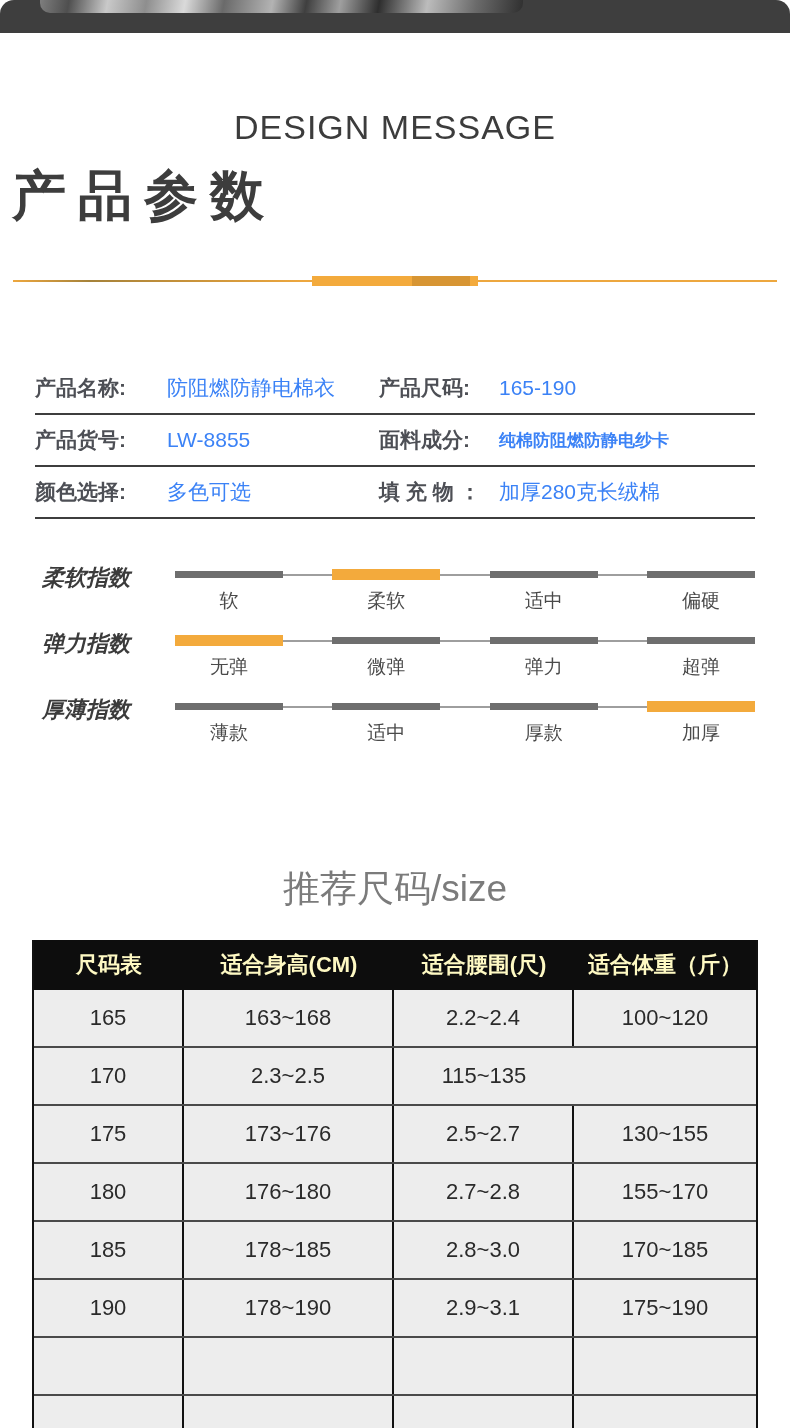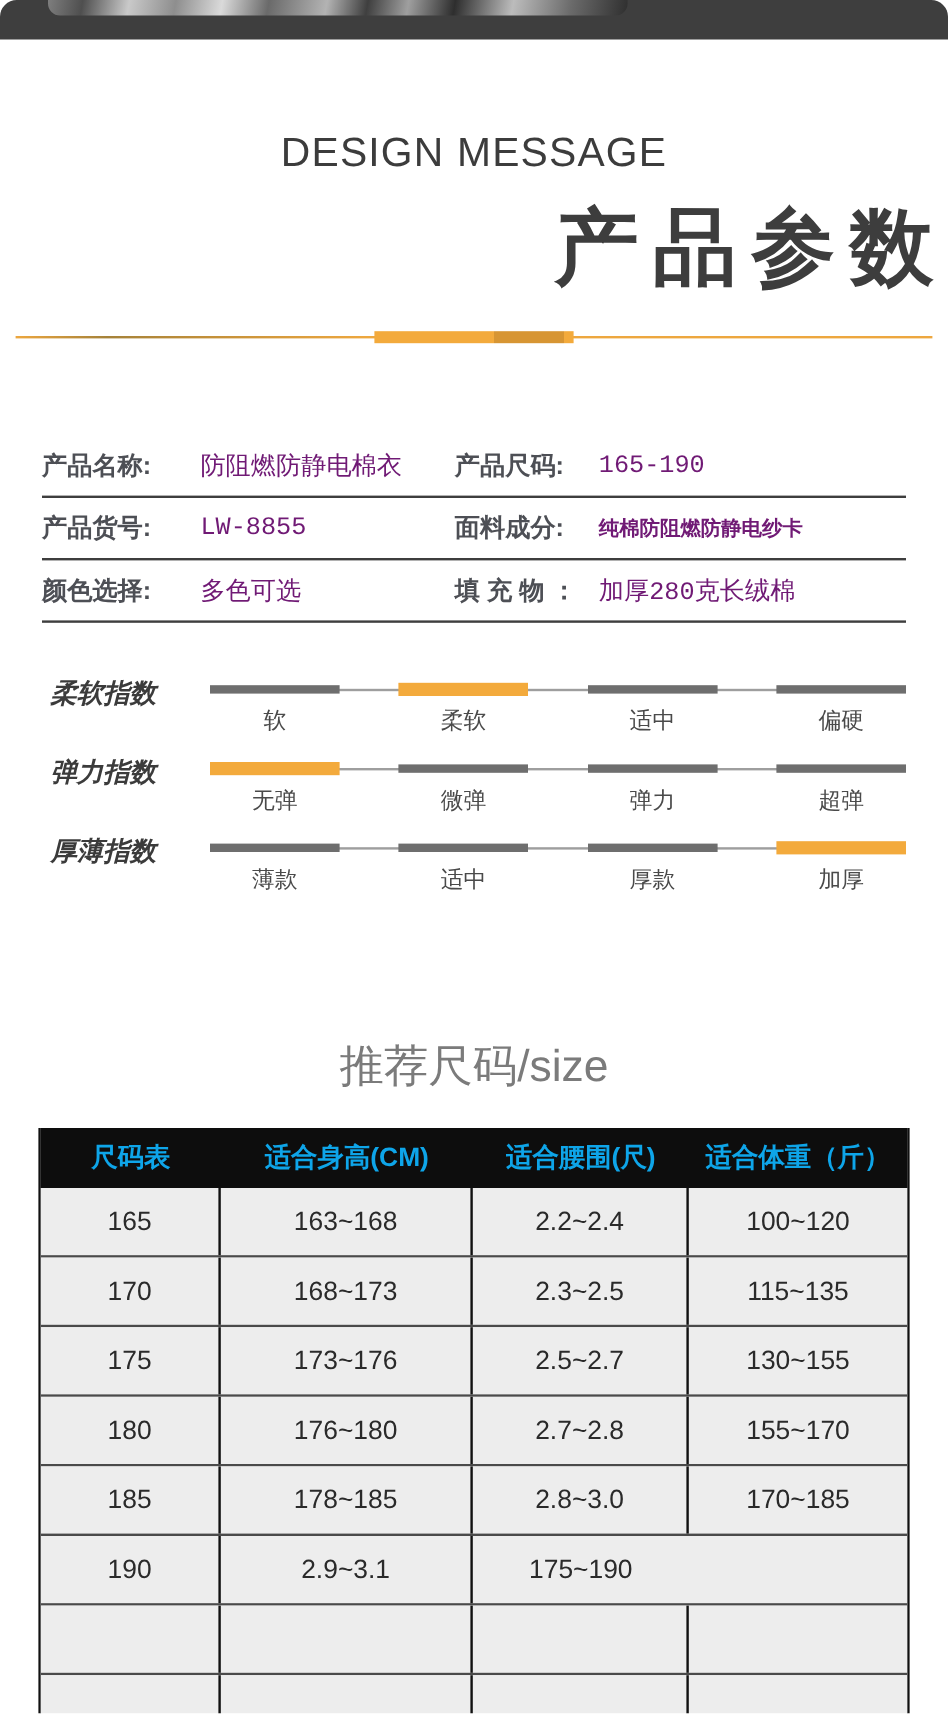--- a/index.html
+++ b/index.html
@@ -19,57 +19,57 @@
   
   .top-banner{position:absolute;top:0;left:0;width:790px;height:33px;background:var(--banner);
     border-radius:14px 14px 0 0;}
   .photo-strip{position:absolute;top:0;left:40px;width:483px;height:13px;border-radius:0 0 10px 10px;
     background:linear-gradient(100deg,#7e7e7e 0%,#4f4f4f 6%,#c9c9c9 14%,#8e8e8e 22%,#dadada 30%,
       #6a6a6a 38%,#b3b3b3 48%,#3f3f3f 55%,#9f9f9f 62%,#2e2e2e 70%,#bcbcbc 80%,#6b6b6b 90%,#2f2f2f 100%);}
 
   
   .eyebrow{position:absolute;top:108px;left:0;width:100%;text-align:center;
     font-size:34px;font-weight:500;color:#3c3c3c;letter-spacing:1px;}
-  .main-title{position:absolute;top:160px;left:0;width:100%;margin:0;text-align:right;
-    font-size:70px;font-weight:800;color:#3d3d3d;letter-spacing:12px;text-indent:12px;}
+  .main-title{position:absolute;top:160px;left:0;width:100%;margin:0;text-align:left;
+    font-size:54px;font-weight:800;color:#3d3d3d;letter-spacing:12px;text-indent:12px;}
 
   
   .divider{position:absolute;top:272px;left:0;width:100%;height:18px;}
   .divider-line{position:absolute;top:8px;left:13px;right:13px;height:2px;
     background:linear-gradient(90deg,#eda73f 0%,#a5823a 10%,#c5913a 22%,#eda73f 38%,#eda73f 100%);}
   .divider-bar{position:absolute;top:4px;left:50%;width:166px;height:10px;margin-left:-83px;
     background:linear-gradient(90deg,var(--accent) 0 60%,#d79533 60% 95%,var(--accent) 95%);}
 
   
   .info-table{position:absolute;top:363px;left:35px;width:720px;}
   .info-row{display:grid;grid-template-columns:132px 212px 120px 1fr;align-items:center;
     height:52px;border-bottom:2px solid #3e3e3e;}
   .info-label{font-weight:bold;font-size:21px;color:#4d4f55;white-space:nowrap;}
-  .info-value{font-size:21px;color:#701a75;white-space:nowrap;font-family:Liberation Mono, monospace;}
+  .info-value{font-size:21px;color:#3b82f6;white-space:nowrap;}
   .info-value.small{font-size:17px;font-weight:bold;}
 
   
   .indices{position:absolute;top:552px;left:0;width:100%;}
   .idx-row{position:relative;height:66px;}
   .idx-label{position:absolute;left:42px;top:11px;font-size:22px;font-weight:bold;color:#3b3b3b;font-style:italic;}
   .idx-track{position:absolute;left:175px;width:580px;top:14px;height:44px;}
   .idx-line{position:absolute;left:0;right:0;top:8px;height:2px;background:#9e9e9e;}
   .idx-cells{position:absolute;left:0;right:0;top:0;bottom:0;display:flex;justify-content:space-between;}
   .idx-cell{position:relative;width:108px;}
   .idx-bar{position:absolute;top:5px;left:0;width:100%;height:7px;background:#6e6e6e;}
   .idx-bar.active{top:3px;height:11px;background:var(--accent);}
   .idx-opt{position:absolute;top:22px;left:-22px;right:-22px;text-align:center;font-size:19px;color:#4a4a4a;}
 
   
   .size-heading{position:absolute;top:864px;left:0;width:100%;text-align:center;
     font-size:37px;font-weight:400;color:#7b7b7b;}
   .size-table{position:absolute;top:940px;left:32px;width:726px;
     border-left:2px solid #111;border-right:2px solid #111;}
   .st-header{display:grid;grid-template-columns:150px 210px 180px 1fr;height:50px;
-    background:var(--th-bg);color:#0ea5e9;font-weight:bold;font-size:22px;align-items:center;text-align:right;}
+    background:var(--th-bg);color:#fef9c3;font-weight:bold;font-size:22px;align-items:center;text-align:right;}
   .st-header>div{display:flex;align-items:center;justify-content:center;}
   .st-row{display:grid;grid-template-columns:150px 210px 180px 1fr;height:58px;
     background:var(--cell-bg);border-bottom:2px solid #4a4a4a;
     font-size:22px;color:#2a2a2a;}
   .st-row>div{display:flex;align-items:center;justify-content:center;border-right:2px solid #111;}
   .st-row>div:last-child{border-right:none;}
 </style>
 </head>
 <body>
 
@@ -198,21 +198,20 @@
       <div>适合体重（斤）</div>
     </div>
     <div class="st-row">
       <div>165</div>
       <div>163~168</div>
       <div>2.2~2.4</div>
       <div>100~120</div>
     </div>
     <div class="st-row">
       <div>170</div>
-      <div>168~173</div>
       <div>2.3~2.5</div>
       <div>115~135</div>
     </div>
     <div class="st-row">
       <div>175</div>
       <div>173~176</div>
       <div>2.5~2.7</div>
       <div>130~155</div>
     </div>
     <div class="st-row">
@@ -222,20 +221,21 @@
       <div>155~170</div>
     </div>
     <div class="st-row">
       <div>185</div>
       <div>178~185</div>
       <div>2.8~3.0</div>
       <div>170~185</div>
     </div>
     <div class="st-row">
       <div>190</div>
+      <div>178~190</div>
       <div>2.9~3.1</div>
       <div>175~190</div>
     </div>
     <div class="st-row">
       <div></div>
       <div></div>
       <div></div>
       <div></div>
     </div>
     <div class="st-row">

